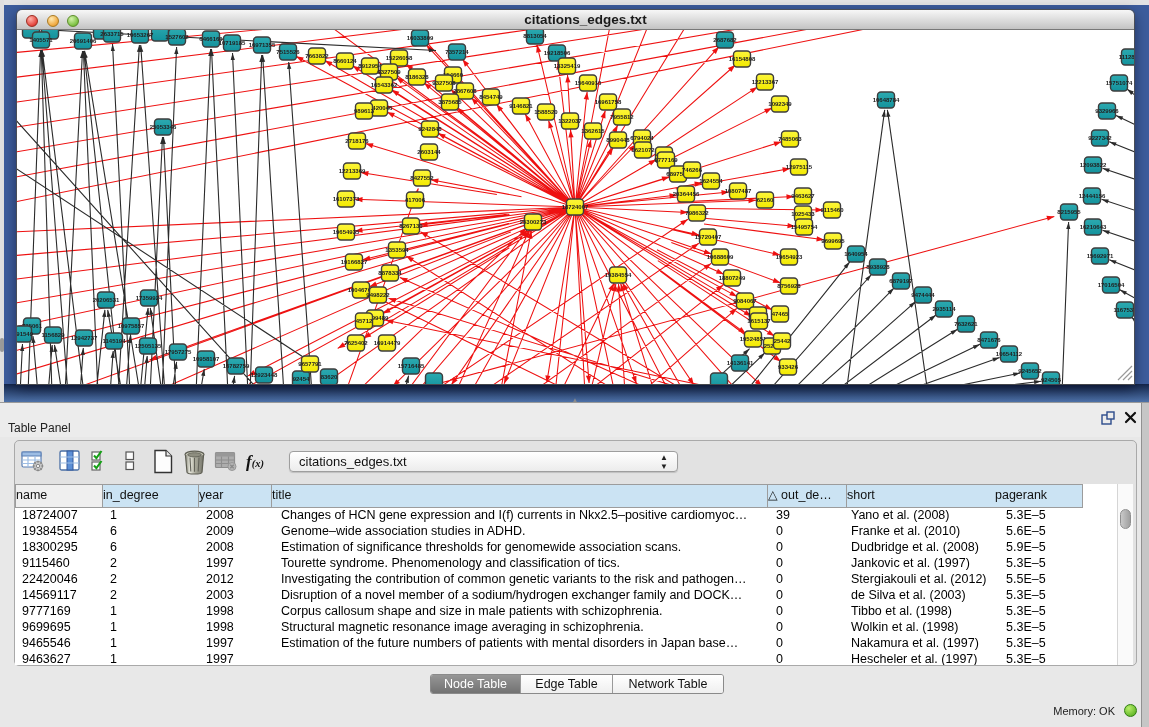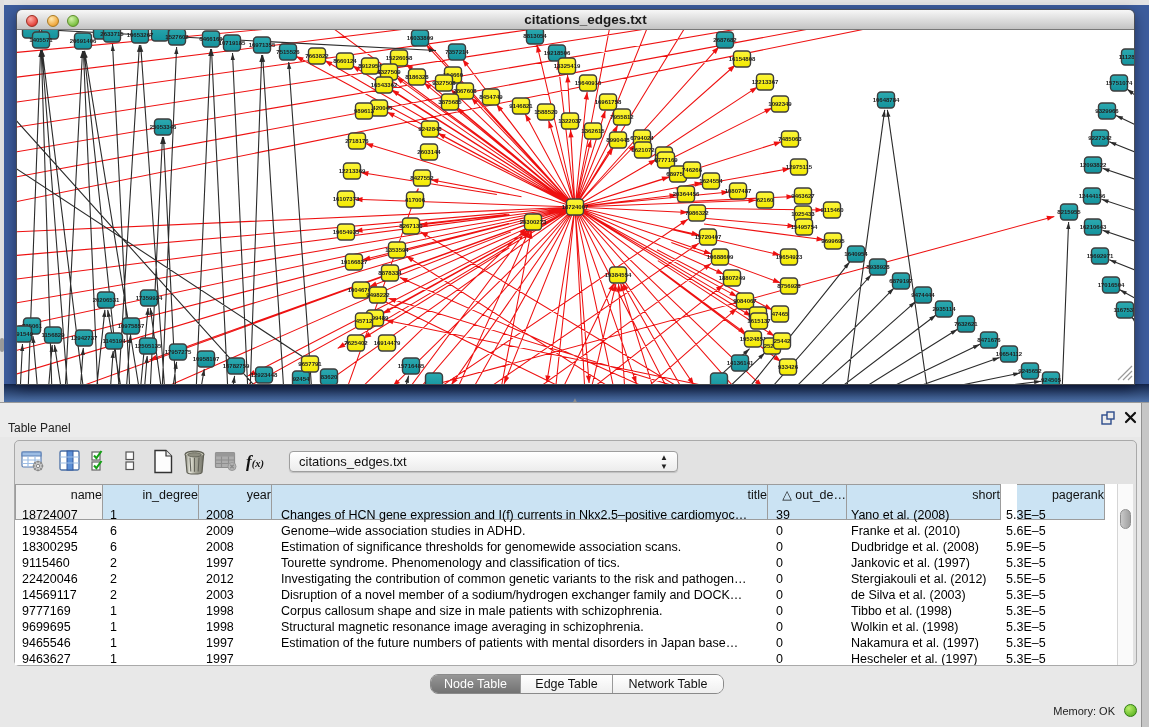--- a/index.html
+++ b/index.html
@@ -19,28 +19,28 @@
 #tptitle{position:absolute;left:8px;top:18px;font-size:12px;color:#222}
 #rstrip{position:absolute;right:0;top:0;width:8px;height:325px;background:#c6c6c6;border-left:1px solid #919191}
 #box{position:absolute;left:14px;top:37px;width:1123px;height:226px;background:#e2e2e2;
  border:1px solid #a9a9a9;border-radius:5px}
 .tbi{position:absolute;top:449px}
 #combo{position:absolute;left:289px;top:451px;width:389px;height:21px;border:1px solid #9e9e9e;
  border-radius:4px;background:linear-gradient(#fff,#ececec);box-shadow:0 1px 1px rgba(0,0,0,.15)}
 #combo span{position:absolute;left:9px;top:2px;font-size:13px;color:#111}
 #cud{position:absolute;right:9px;top:1px;font-size:8px;color:#222;line-height:9px}
 #tbl{position:absolute;left:15px;top:484px;width:1102px;height:181px;background:#fff;overflow:hidden}
-.th{position:absolute;top:0;height:36px;background:#cbe3f3;border:1px solid #9c9c9c;border-left:none;
- font-size:12.5px;color:#111;text-align:right;line-height:21px}
+.th{position:absolute;top:0;height:24px;background:#cbe3f3;border:1px solid #9c9c9c;border-left:none;
+ font-size:12.5px;color:#111;text-align:left;line-height:21px}
 .tr{position:absolute;left:0;width:1102px;height:16px;font-size:12.5px;color:#000}
 .tr span{position:absolute;top:0;white-space:nowrap}
 #vsb{position:absolute;left:1117px;top:484px;width:16px;height:181px;background:#fafafa;border-left:1px solid #d5d5d5}
 #vsbt{position:absolute;left:2px;top:25px;width:11px;height:20px;border-radius:6px;
  background:linear-gradient(90deg,#c9c9c9,#9f9f9f);border:1px solid #8f8f8f}
-#tabs{position:absolute;left:430px;top:674px;height:20px;border:1px solid #8a8a8a;border-radius:8px;
+#tabs{position:absolute;left:430px;top:674px;height:20px;border:1px solid #8a8a8a;border-radius:3px;
  overflow:hidden;display:flex}
 .tab{height:20px;font-size:12.5px;line-height:19px;text-align:center}
 #mem{position:absolute;right:34px;top:705px;font-size:11px;color:#222}
 #memdot{position:absolute;right:12px;top:704px;width:13px;height:13px;border-radius:50%;
  background:radial-gradient(circle at 35% 30%,#b8ef6a,#4aa616);border:1px solid #2f7d10}
 #topstrip{position:absolute;left:0;top:0;width:1149px;height:5px;background:#e4e4e4}
 #leftstrip{position:absolute;left:0;top:0;width:4px;height:402px;background:#e0e0e0}
 </style></head><body>
 <div id="desk">
     <div id="deskbot"></div>
@@ -587,21 +587,21 @@
     <span>citations_edges.txt</span>
     <div id="cud">▲<br>▼</div>
   </div>
 <div id="tbl">
  <div class="th" style="left:0;width:88px;background:#efefef;border-left:1px solid #9c9c9c">name</div>
  <div class="th" style="left:88px;width:96px">in_degree</div>
  <div class="th" style="left:184px;width:73px">year</div>
  <div class="th" style="left:257px;width:496px">title</div>
  <div class="th" style="left:753px;width:79px">△ out_de…</div>
  <div class="th" style="left:832px;width:154px">short</div>
- <div class="th" style="left:1002px;width:88px">pagerank</div>
+ <div class="th" style="left:980px;width:88px">pagerank</div>
  <div class="tr" style="top:24px">
 <span style="left:7px">18724007</span>
       <span style="left:95px">1</span>
       <span style="left:191px">2008</span>
 <span style="left:266px">Changes of HCN gene expression and I(f) currents in Nkx2.5–positive cardiomyoc…</span>
       <span style="left:761px">39</span>
       <span style="left:836px">Yano et al. (2008)</span>
 <span style="left:991px">5.3E–5</span>
     </div>
     <div class="tr" style="top:40px">

